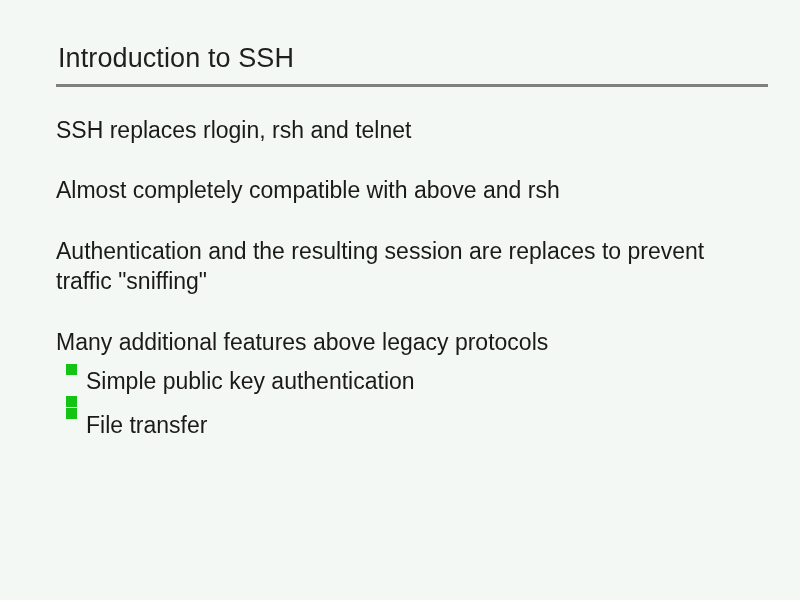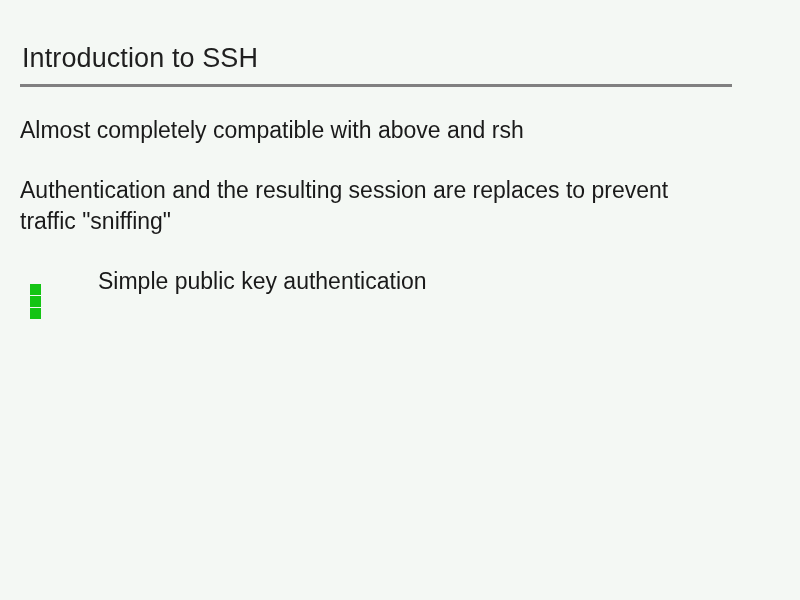--- a/index.html
+++ b/index.html
@@ -12,21 +12,21 @@
     background: #f4f8f4;
     font-family: "Liberation Sans", sans-serif;
     color: #1a1a1a;
     overflow: hidden;
   }
   .slide {
     position: relative;
     width: 800px;
     height: 600px;
     box-sizing: border-box;
-    padding: 40px 44px 0 20px;
+    padding: 40px 44px 0 56px;
   }
   .slide-title {
     font-size: 27px;
     font-weight: normal;
     color: #1f1f1f;
     letter-spacing: 0.1px;
     margin: 4px 0 0 2px;
     line-height: 1.1;
   }
   .title-rule {
@@ -48,26 +48,25 @@
   .para.tight {
     margin-bottom: 8px;
   }
   .bullets {
     list-style: none;
     margin: 0;
     padding: 0 0 0 10px;
   }
   .bullets li {
     display: flex;
-    align-items: flex-end;
+    align-items: flex-start;
     font-size: 23px;
     line-height: 1.35;
     color: #1a1a1a;
     margin: 0 0 1px 0;
-    gap: 48px;
   }
   .bullet-marker {
     display: inline-block;
     width: 11px;
     height: 11px;
     background: #14c414;
     margin-right: 9px;
     flex: 0 0 auto;
     position: relative;
     top: -2px;
@@ -76,30 +75,33 @@
 </head>
 <body>
 
 <div class="slide">
 
   <h1 class="slide-title">Introduction to SSH</h1>
   <div class="title-rule"></div>
 
   <div class="body-block">
 
+    <p class="para">SSH replaces rlogin, rsh and telnet</p>
     <p class="para">Almost completely compatible with above and rsh</p>
     <p class="para">Authentication and the resulting session are replaces to prevent traffic "sniffing"</p>
+    <p class="para tight">Many additional features above legacy protocols</p>
 
     <ul class="bullets">
       <li>
         <span class="bullet-marker"></span>
         <span>Simple public key authentication</span>
       </li>
       <li>
         <span class="bullet-marker"></span>
       </li>
       <li>
         <span class="bullet-marker"></span>
+        <span>File transfer</span>
       </li>
     </ul>
 
   </div>
 </div>
 
 </body></html>

